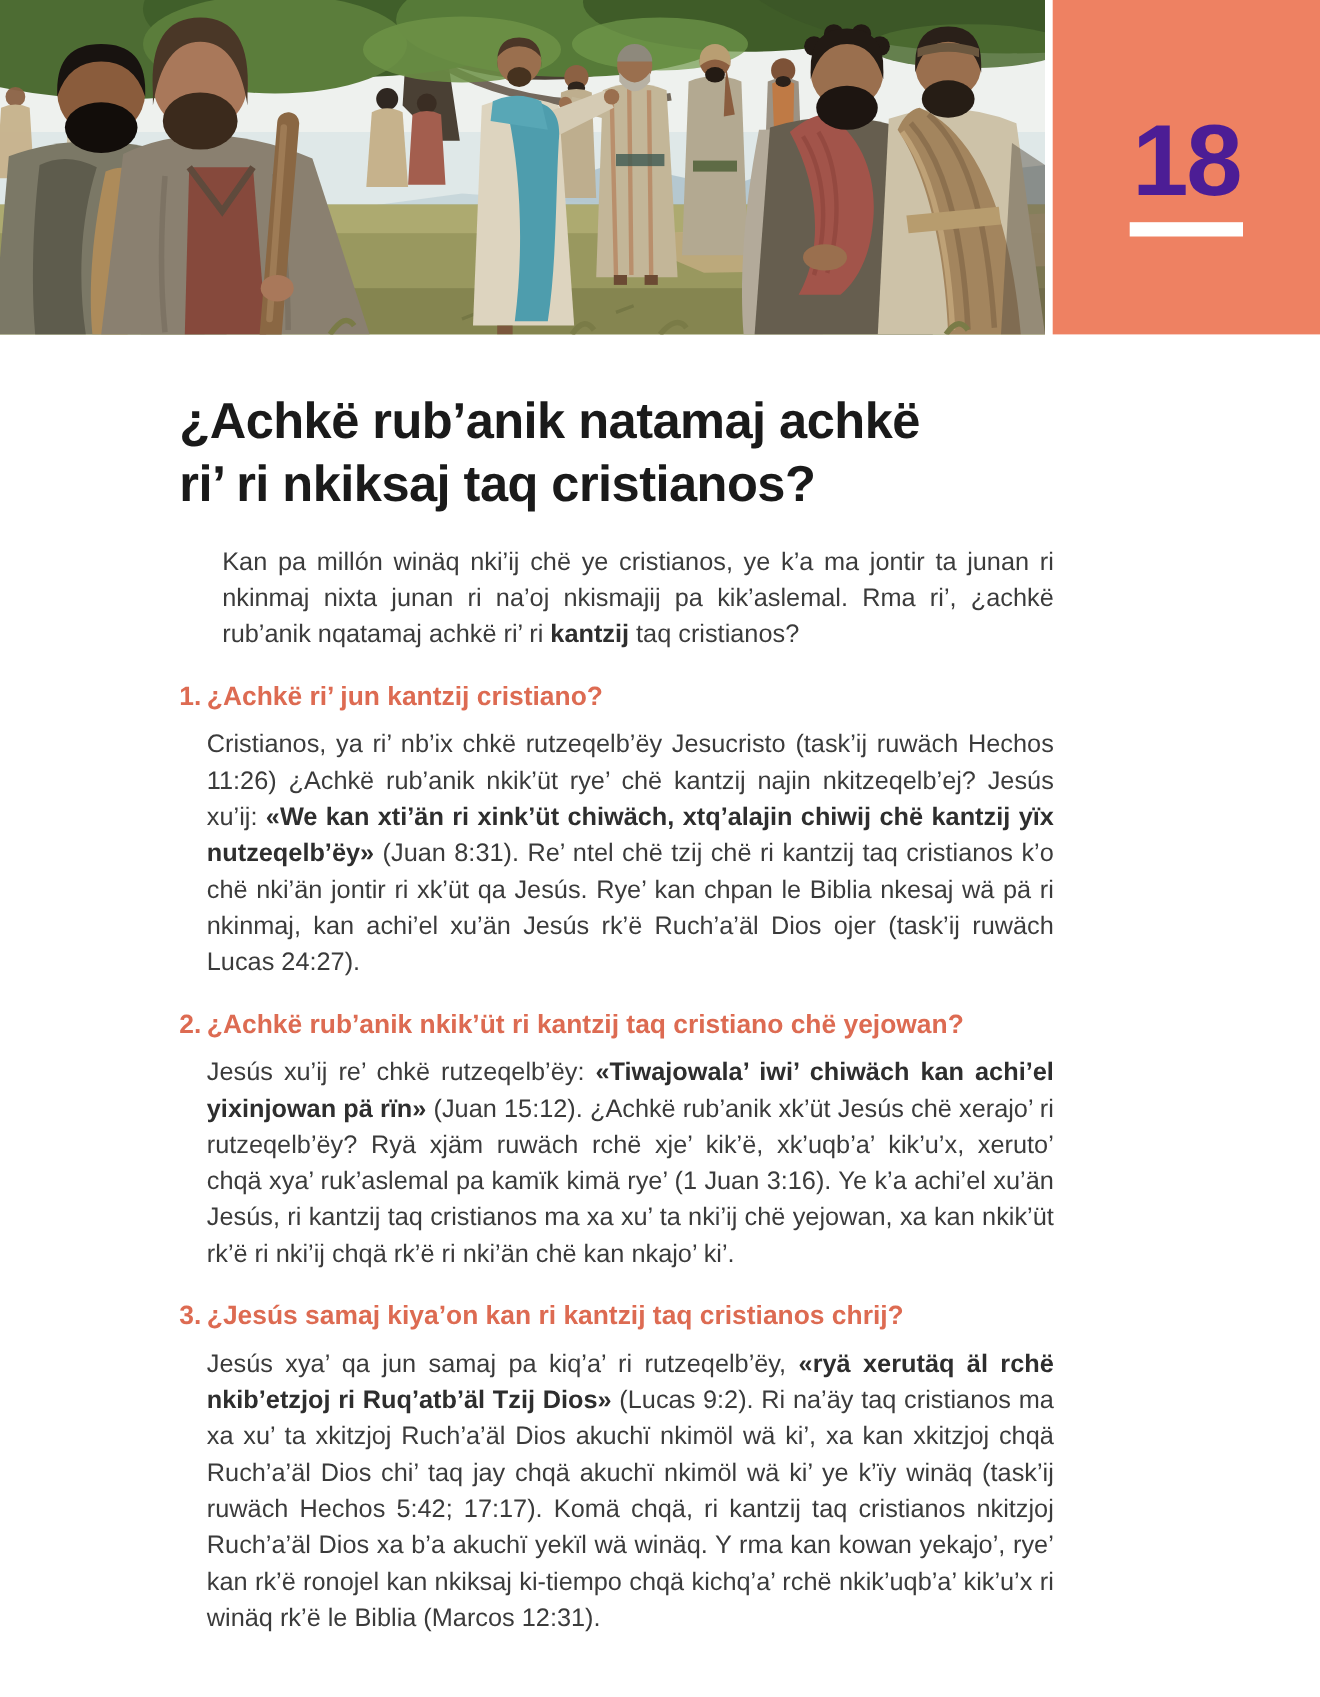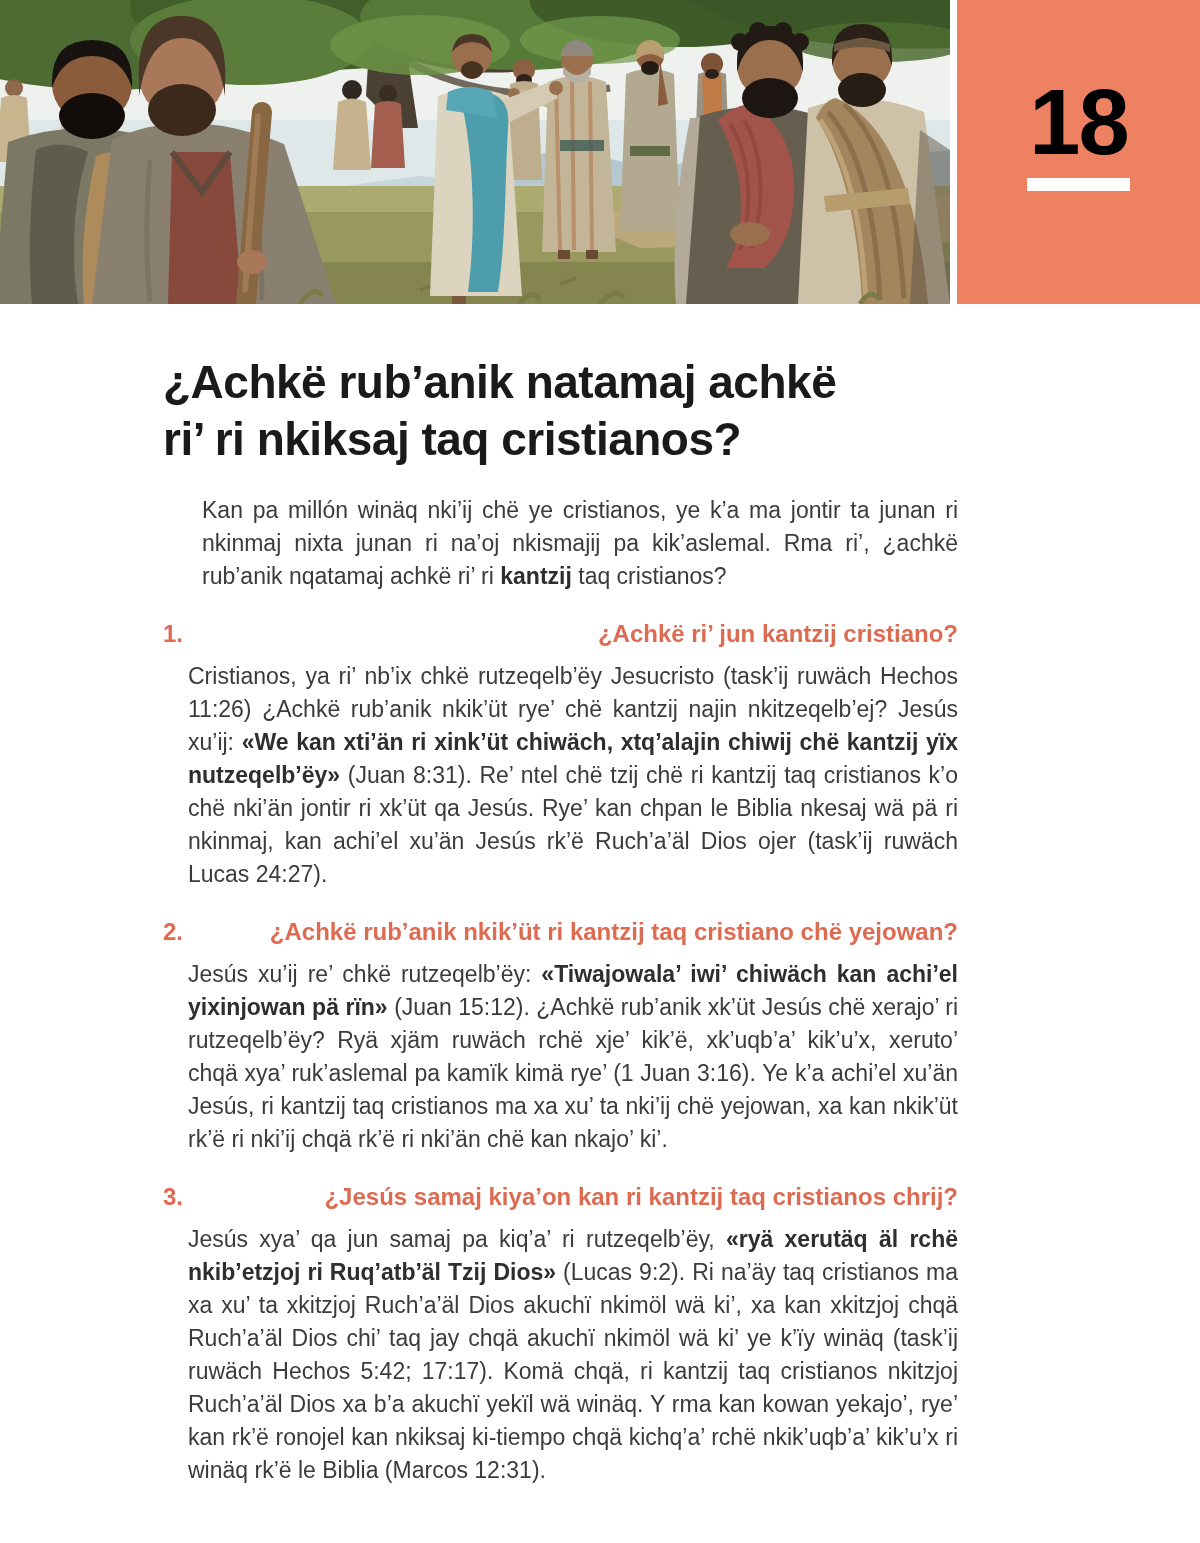--- a/index.html
+++ b/index.html
@@ -15,23 +15,23 @@
   .header { display:flex; align-items:stretch; height:304px; }
   .photo { flex:0 0 950px; width:950px; height:304px; overflow:hidden; background:#aab27e; }
   .photo svg { display:block; }
   .chapter-block {
     flex:1 1 auto;
     margin-left:7px;
     background:var(--accent, #EE8162);
     display:flex; flex-direction:column; align-items:center;
   }
   .chapter-number {
-    margin-top:76px;
+    margin-top:100px;
     font-size:92px; line-height:92px; font-weight:bold;
-    letter-spacing:-2px; color:#000000;
+    letter-spacing:-2px; color:#4c1d95;
   }
   .chapter-bar { margin-top:10px; width:103px; height:13px; background:#ffffff; }
   
   .content { padding:50px 242px 0 163px; }
   .page-title {
     margin:0 0 26px 0;
     font-size:46px; line-height:57px; font-weight:bold;
     letter-spacing:-0.5px;
     color:var(--title, #1A1A1A);
   }
@@ -43,21 +43,21 @@
   }
   .body-text b { font-weight:bold; color:#2E2E2E; }
   .intro { margin-left:39px; }
   .section { margin-top:26px; }
   .section-heading {
     display:flex; margin:0 0 12px 0;
     font-size:24px; line-height:29px; font-weight:bold;
     color:var(--heading, #DD6B52);
   }
   .section-number { flex:0 0 25px; }
-  .section-heading-text { flex:1 1 auto;text-align:right; }
+  .section-heading-text { flex:1 1 auto; }
   .section-body { margin-left:25px; }
 </style>
 </head>
 <body>
 
 <div class="page">
 
   <div class="header">
 
     <div class="photo">

